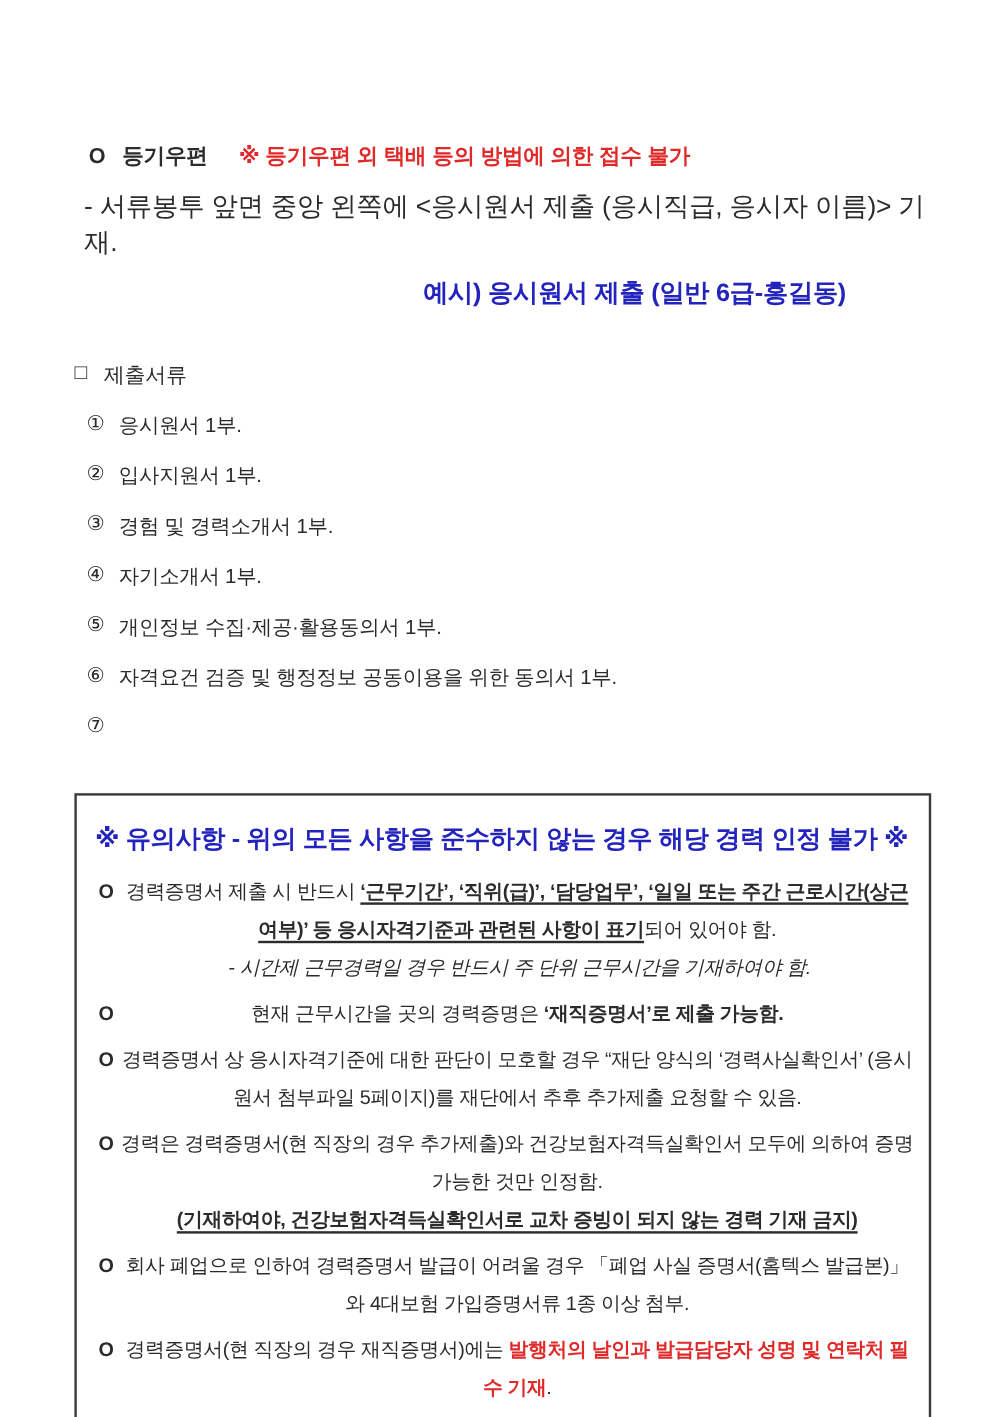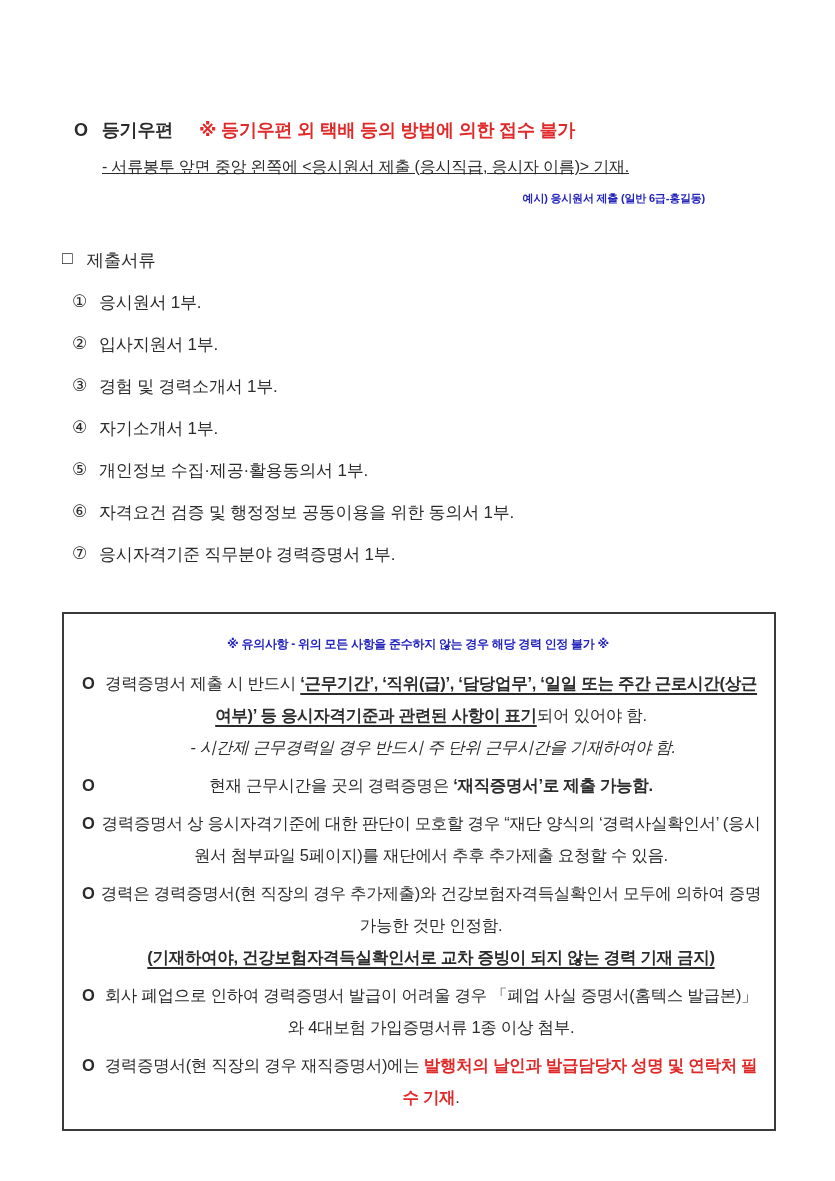--- a/index.html
+++ b/index.html
@@ -16,32 +16,31 @@
   
   .head-row{
     display:flex;align-items:baseline;
     font-size:18px;font-weight:bold;
     margin-left:12px;
     letter-spacing:-0.2px;
   }
   .bullet-o{font-weight:bold;margin-right:14px;}
   .warn-red{color:var(--red);margin-left:26px;text-align:right;}
   .sub-line{
-    margin:15px 0 0 40px;
-    font-size:16px;
+    margin:15px 0 0 8px;
+    font-size:22px;
     letter-spacing:-0.2px;
-    text-decoration:underline;
   }
   .example-line{
     margin-top:13px;
     padding-right:72px;
     text-align:right;
     color:var(--blue);
     font-weight:bold;
-    font-size:11px;
+    font-size:21px;
     letter-spacing:-0.2px;
   }
   
   .docs{margin-top:42px;}
   .docs-heading{
     display:flex;gap:14px;
     font-size:17.5px;
     letter-spacing:-0.2px;
   }
   .doc-item{
@@ -56,21 +55,21 @@
     margin-top:46px;
     border:2px solid #3a3a3a;
     box-sizing:border-box;
     width:714px;
     padding:14px 12px 16px 10px;
   }
   .notice-title{
     text-align:center;
     color:var(--blue);
     font-weight:bold;
-    font-size:12px;
+    font-size:21px;
     margin:8px 0 14px 0;
     letter-spacing:-0.3px;
   }
   .nb-row{
     display:flex;
     margin-top:6px;
     font-size:16.5px;
     line-height:32px;
     letter-spacing:-0.3px;
   }
@@ -131,21 +130,20 @@
     <div class="doc-item">
       <span class="doc-num">⑤</span>
       <span>개인정보 수집·제공·활용동의서 1부.</span>
     </div>
     <div class="doc-item">
       <span class="doc-num">⑥</span>
       <span>자격요건 검증 및 행정정보 공동이용을 위한 동의서 1부.</span>
     </div>
     <div class="doc-item">
       <span class="doc-num">⑦</span>
-      <span>응시자격기준 직무분야 경력증명서 1부.</span>
     </div>
   </section>
 
   <section class="notice-box">
     <div class="notice-title">※ 유의사항 - 위의 모든 사항을 준수하지 않는 경우 해당 경력 인정 불가 ※</div>
 
     <div class="nb-row">
       <span class="nb-bullet">O</span>
       <span class="nb-text"><span>경력증명서 제출 시 반드시 </span><span class="emph">‘근무기간’, ‘직위(급)’, ‘담당업무’, ‘일일 또는 주간 근로시간(상근 여부)’ 등 응시자격기준과 관련된 사항이 표기</span><span>되어 있어야 함.</span>
         <span class="sub-dash" style="display:block;">- 시간제 근무경력일 경우 반드시 주 단위 근무시간을 기재하여야 함.</span>

